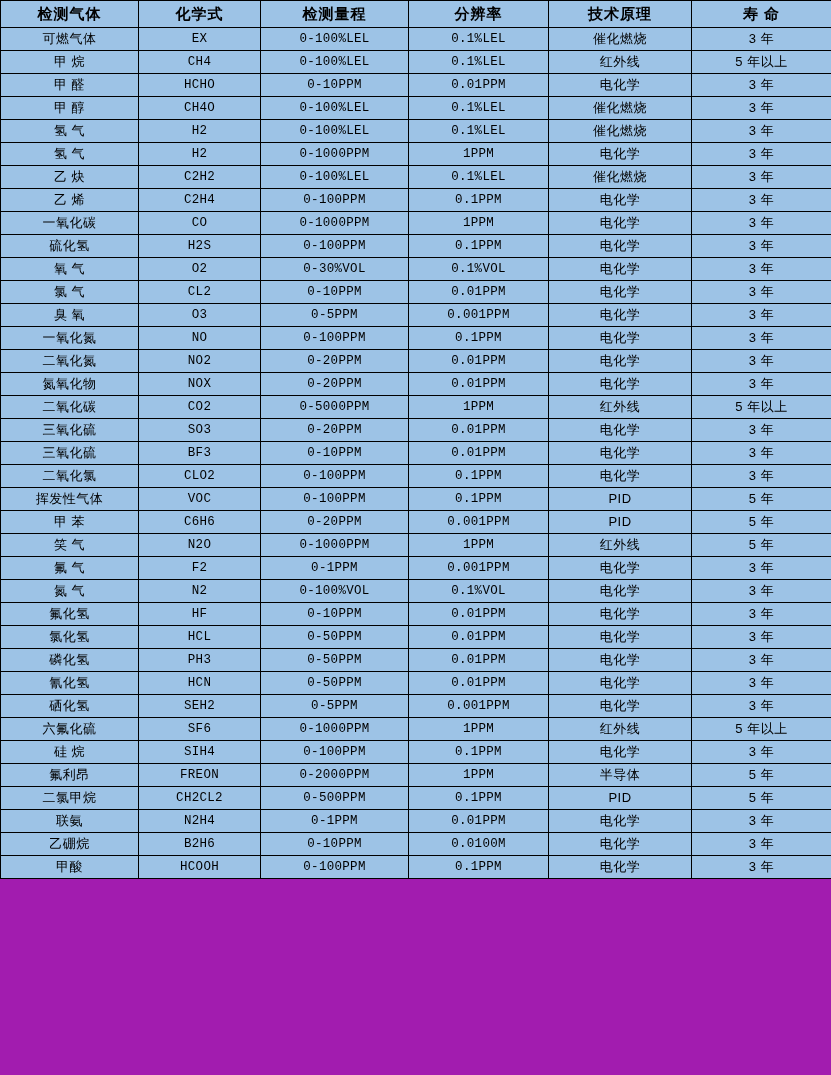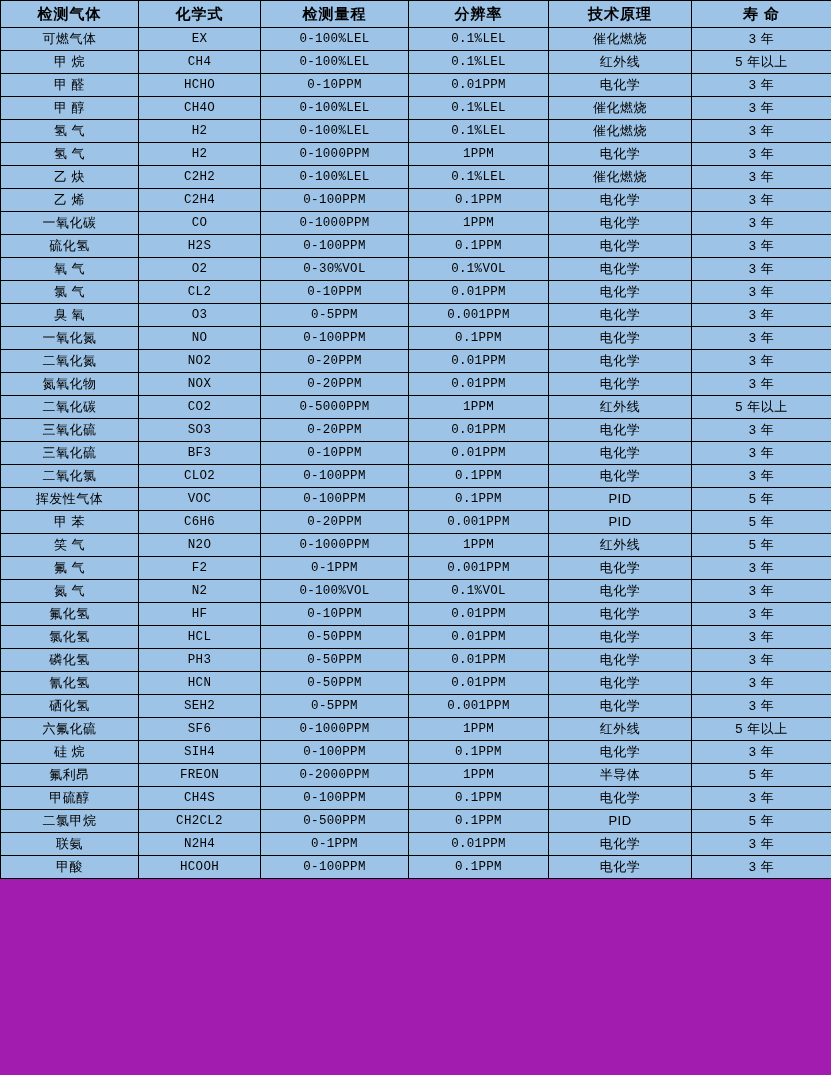--- a/index.html
+++ b/index.html
@@ -350,40 +350,40 @@
         </tr>
         <tr>
           <td class="col-name">氟利昂</td>
           <td class="mono">FREON</td>
           <td class="mono">0-2000PPM</td>
           <td class="mono">1PPM</td>
           <td class="cn">半导体</td>
           <td class="cn">5 年</td>
         </tr>
         <tr>
-          <td class="col-name">甲硫醇</td>
-          <td class="mono">CH4S</td>
-          <td class="mono">0-100PPM</td>
-          <td class="mono">0.1PPM</td>
-          <td class="cn">电化学</td>
-          <td class="cn">3 年</td>
-        </tr>
-        <tr>
           <td class="col-name">二氯甲烷</td>
           <td class="mono">CH2CL2</td>
           <td class="mono">0-500PPM</td>
           <td class="mono">0.1PPM</td>
           <td class="cn">PID</td>
           <td class="cn">5 年</td>
         </tr>
         <tr>
           <td class="col-name">联氨</td>
           <td class="mono">N2H4</td>
           <td class="mono">0-1PPM</td>
           <td class="mono">0.01PPM</td>
+          <td class="cn">电化学</td>
+          <td class="cn">3 年</td>
+        </tr>
+        <tr>
+          <td class="col-name">乙硼烷</td>
+          <td class="mono">B2H6</td>
+          <td class="mono">0-10PPM</td>
+          <td class="mono">0.0100M</td>
           <td class="cn">电化学</td>
           <td class="cn">3 年</td>
         </tr>
         <tr>
           <td class="col-name">甲酸</td>
           <td class="mono">HCOOH</td>
           <td class="mono">0-100PPM</td>
           <td class="mono">0.1PPM</td>
           <td class="cn">电化学</td>
           <td class="cn">3 年</td>

